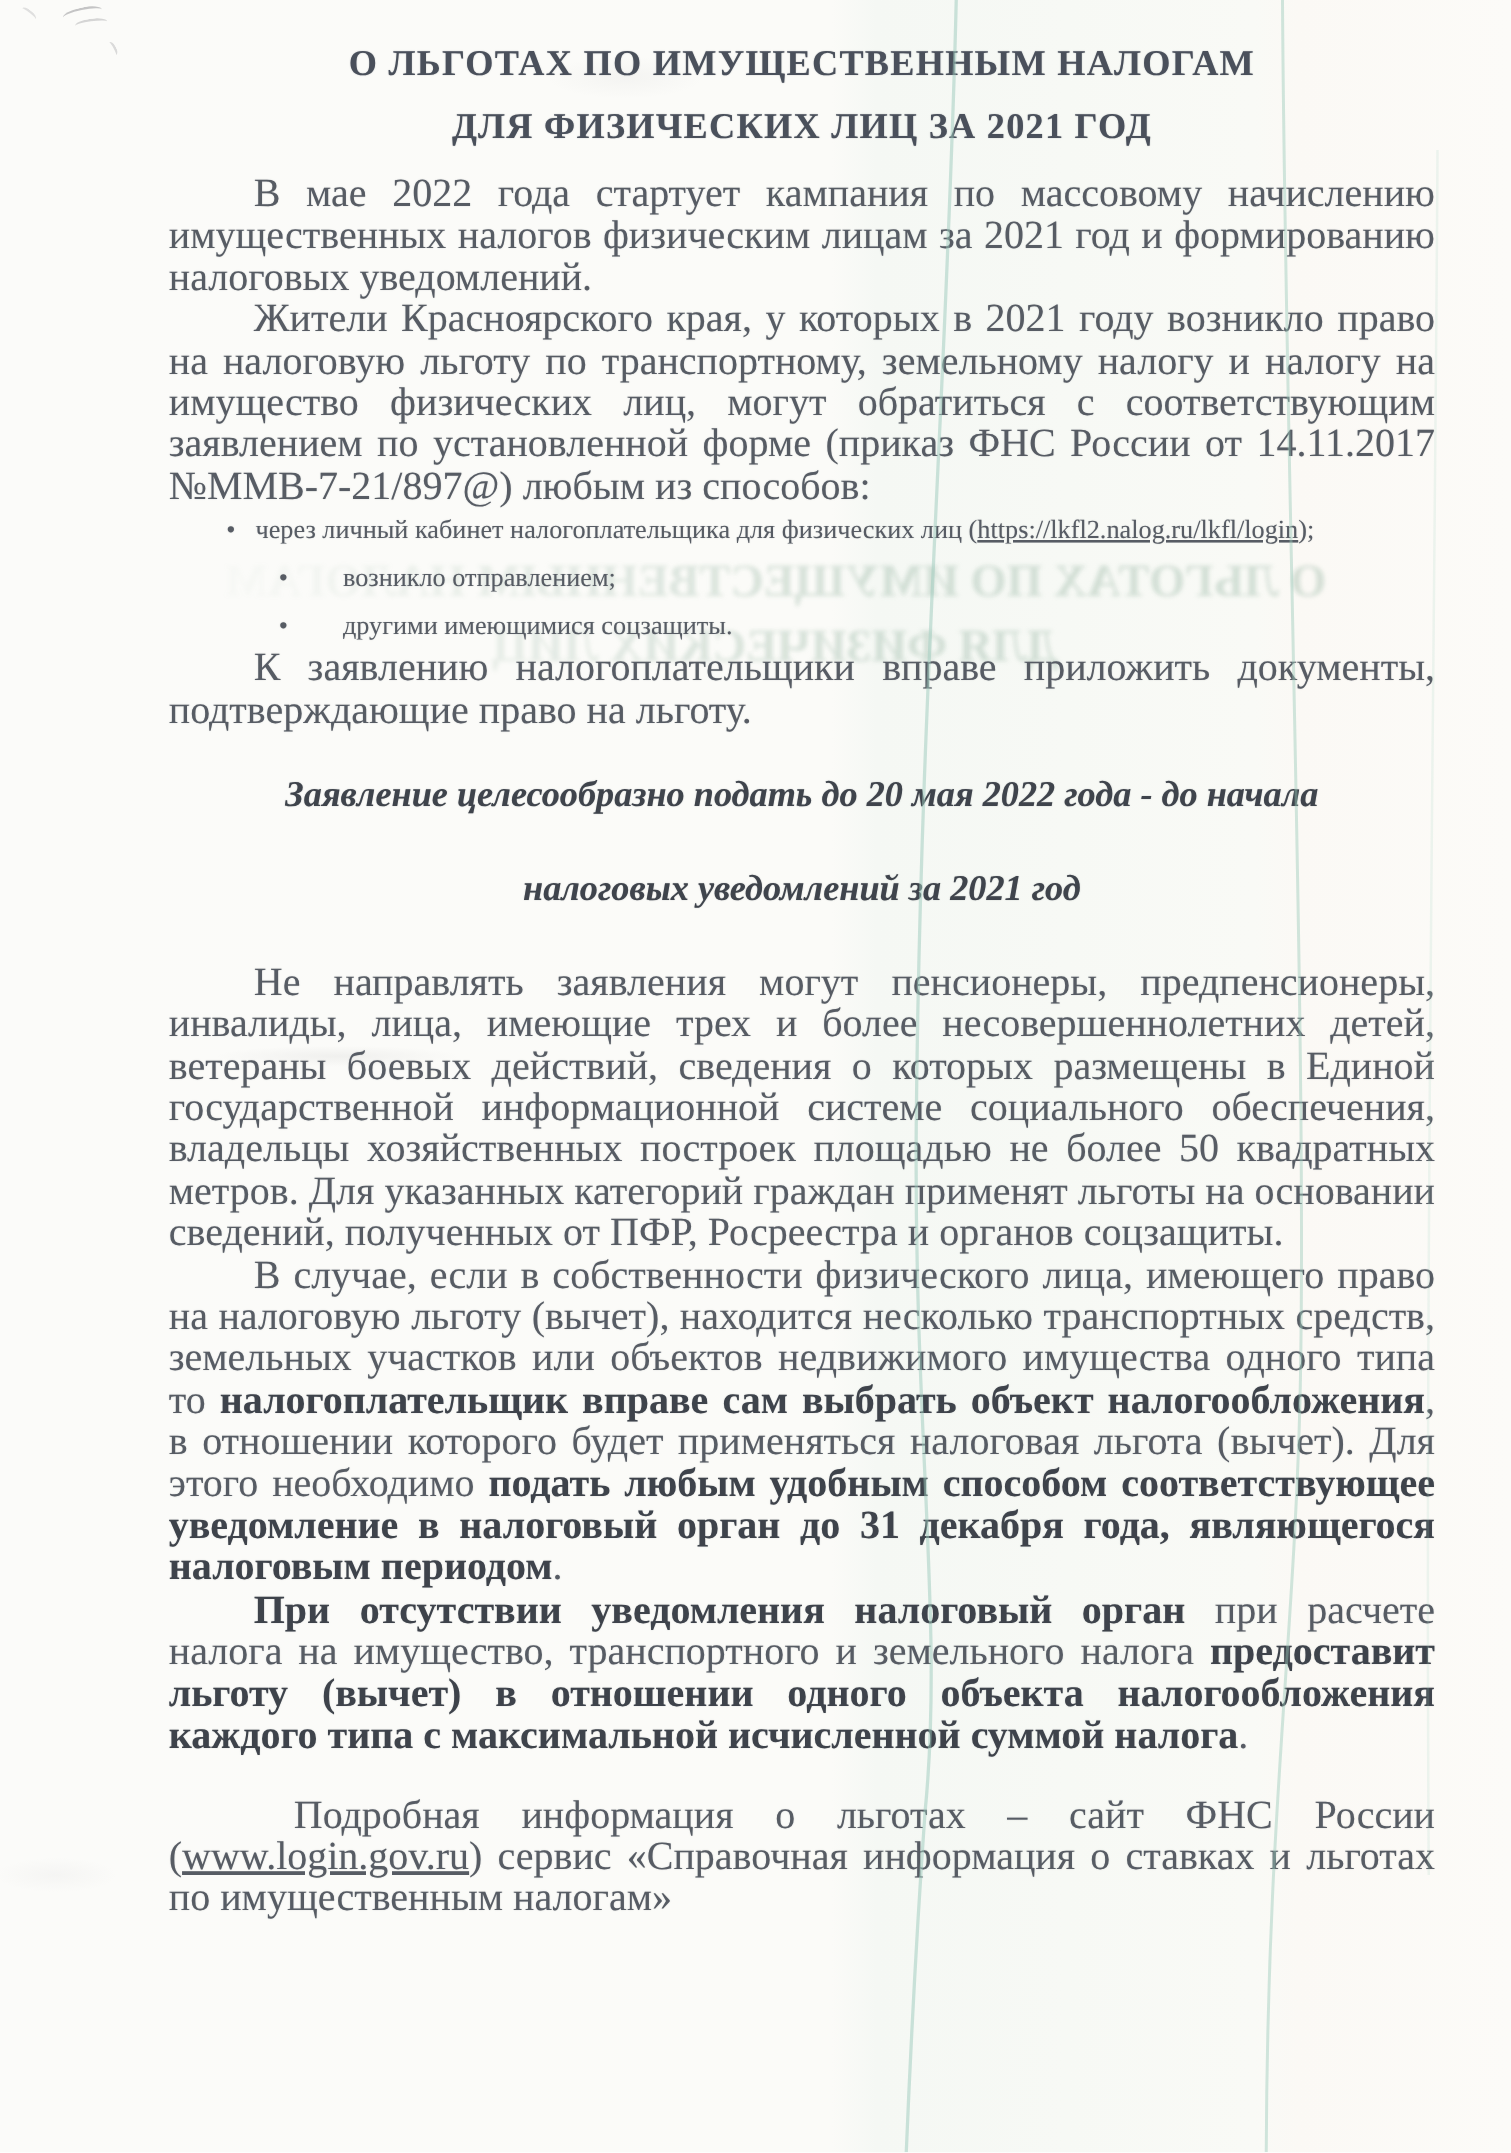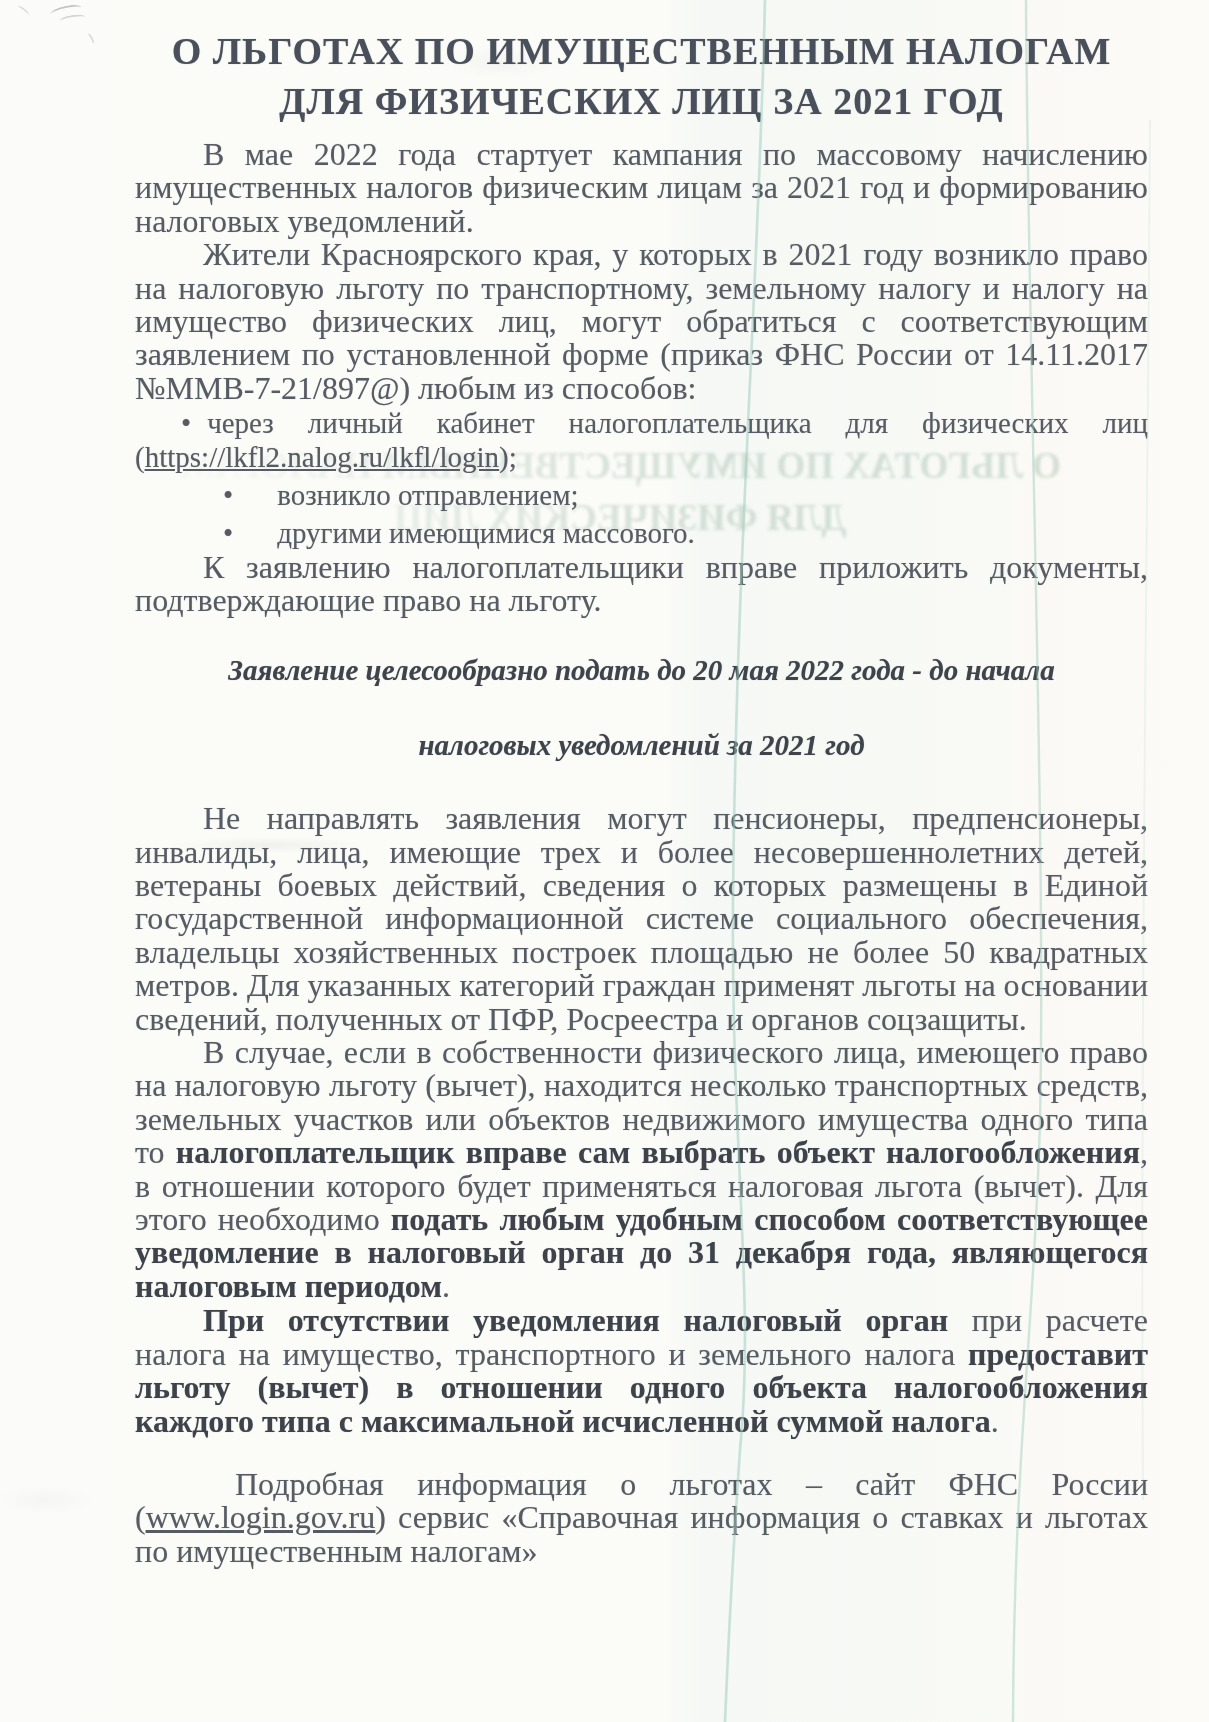--- a/index.html
+++ b/index.html
@@ -10,34 +10,34 @@
     font-family:"Liberation Serif","DejaVu Serif",serif;
     background:
       radial-gradient(ellipse 140px 12px at 270px 845px, rgba(140,140,140,0.10), transparent 70%),
       radial-gradient(ellipse 90px 24px at 500px 62px, rgba(130,130,135,0.06), transparent 70%),
       radial-gradient(ellipse 70px 20px at 45px 1500px, rgba(130,130,135,0.05), transparent 70%),
       linear-gradient(90deg,#fbfbf9 0%,#fbfbf8 55%,#f5f8f4 58%,#f9faf6 83%,#fbf9f5 86%,#fcfbf8 100%);
   }
   .content{position:absolute;left:135px;top:0;width:1013px;}
   .doc-title{
     margin:26px 0 0 0;
-    font-size:38px;line-height:50px;font-weight:bold;
+    font-size:29px;line-height:50px;font-weight:bold;
     text-align:center;color:#4a505b;letter-spacing:1px;
     text-shadow:0 0 1px rgba(74,80,91,0.45);
   }
   .para{
     margin:0;color:#575c64;font-size:32px;line-height:33.4px;
     text-align:justify;text-indent:68px;
     text-shadow:0 0 1px rgba(87,92,100,0.35);
   }
   .para.first{margin-top:12px;}
   .b{font-weight:bold;color:#3e434b;}
   .doc-link{color:#575c64;text-decoration:underline;cursor:pointer;}
   .bullet-row{
-    margin:2px 0 0 0;color:#575c64;font-size:29px;line-height:33.4px;
+    margin:2px 0 0 0;color:#575c64;font-size:21px;line-height:33.4px;
     text-align:justify;text-shadow:0 0 1px rgba(87,92,100,0.35);
   }
   .br1{text-indent:46px;}
   .br2{text-indent:88px;margin-top:5px;}
   .gap{display:inline-block;}
   .g1{width:16px;}
   .g2{width:44px;}
   .subheading{
     margin:34px 0 38px 0;
     font-size:29px;line-height:37.5px;font-weight:bold;
@@ -81,21 +81,21 @@
 
     <p class="para first"><span>В мае 2022 года стартует кампания по массовому начислению имущественных налогов физическим лицам за 2021 год и формированию налоговых уведомлений.</span></p>
 
     <p class="para"><span>Жители Красноярского края, у которых в 2021 году возникло право на налоговую льготу по транспортному, земельному налогу и налогу на имущество физических лиц, могут обратиться с соответствующим заявлением по установленной форме (приказ ФНС России от 14.11.2017 №ММВ-7-21/897@) любым из способов:</span></p>
 
     <div class="bullet-row br1"><span>•</span><span class="gap g1"></span><span><span>через личный кабинет налогоплательщика для физических лиц (</span><a href="#" class="doc-link">https://lkfl2.nalog.ru/lkfl/login</a><span>);</span></span></div>
 
     <div class="bullet-row br2"><span>•</span><span class="gap g2"></span><span><span>возникло отправлением;</span></span></div>
 
 
-    <div class="bullet-row br2"><span>•</span><span class="gap g2"></span><span><span>другими имеющимися массового.</span></span></div>
+    <div class="bullet-row br2"><span>•</span><span class="gap g2"></span><span><span>другими имеющимися соцзащиты.</span></span></div>
 
     <p class="para"><span>К заявлению налогоплательщики вправе приложить документы, подтверждающие право на льготу.</span></p>
 
     <div class="subheading">
       <span>Заявление целесообразно подать до 20 мая 2022 года - до начала</span><br>
       <br>
       <span>налоговых уведомлений за 2021 год</span>
     </div>
 
     <p class="para"><span>Не направлять заявления могут пенсионеры, предпенсионеры, инвалиды, лица, имеющие трех и более несовершеннолетних детей, ветераны боевых действий, сведения о которых размещены в Единой государственной информационной системе социального обеспечения, владельцы хозяйственных построек площадью не более 50 квадратных метров. Для указанных категорий граждан применят льготы на основании сведений, полученных от ПФР, Росреестра и органов соцзащиты.</span></p>

